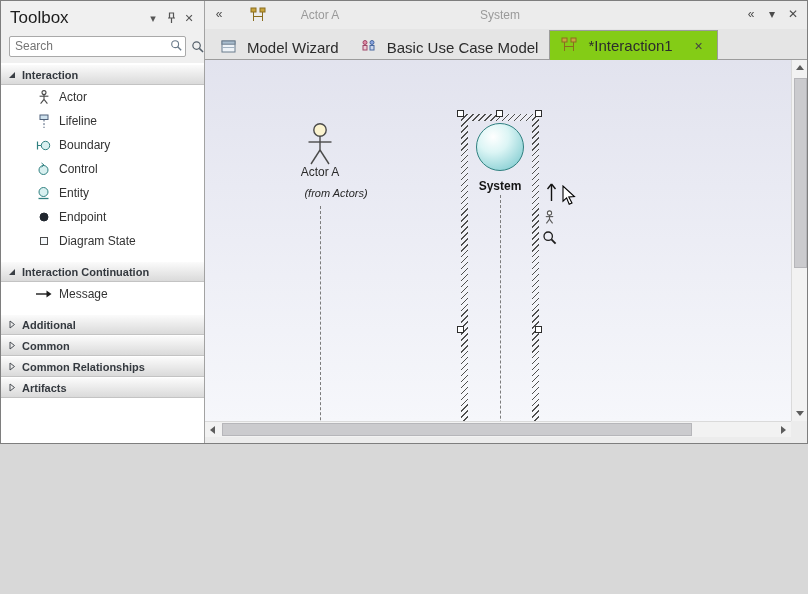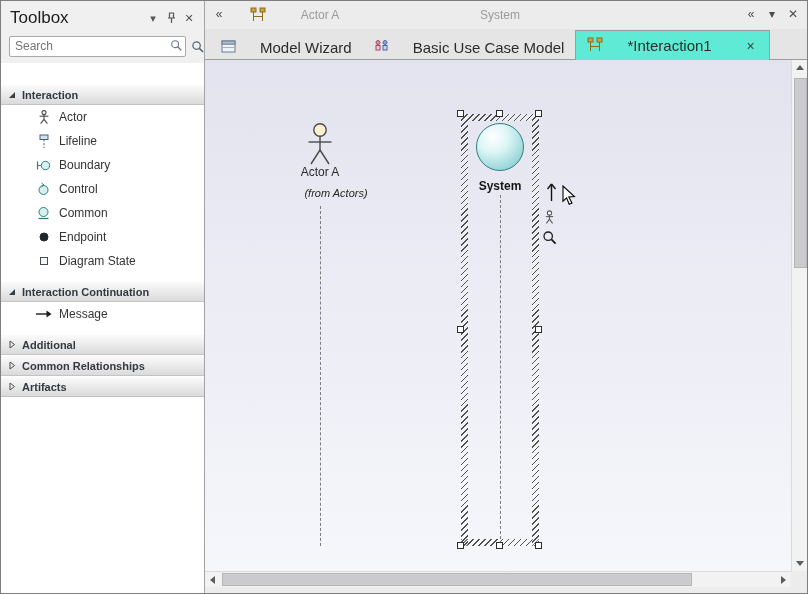--- a/index.html
+++ b/index.html
@@ -1,61 +1,61 @@
 <!DOCTYPE html>
 <html><head>
 <meta charset="utf-8">
 <style>
   * { margin:0; padding:0; box-sizing:border-box; }
   html,body { background:#d8d8d8; }
   body { font-family:"Liberation Sans", sans-serif; }
 
-  .app { position:relative; width:808px; height:594px; border:1px solid #7e7e7e;
+  .app { position:relative; width:808px; height:444px; border:1px solid #7e7e7e;
          background:#f0f0f0; display:flex; overflow:hidden; }
 
   
   .toolbox { width:204px; background:#ffffff; border-right:1px solid #a2a2a2;
              display:flex; flex-direction:column; }
   .tb-header { height:34px; background:#f0f0f0; display:flex; align-items:center;
                padding:0 6px 0 9px; flex:none; }
   .tb-title { font-size:17px; color:#1d1d1d; flex:1; }
   .tb-hbtn { width:18px; height:18px; display:flex; align-items:center; justify-content:center;
              color:#555; font-size:11px; cursor:default; }
   .tb-search { height:28px; background:#f0f0f0; display:flex; align-items:center;
                padding:0 6px 6px 8px; gap:5px; flex:none; }
   .search-wrap { flex:1; height:21px; background:#fff; border:1px solid #a9a9a9;
                  border-radius:2px; display:flex; align-items:center; padding:0 3px 0 5px; }
   .search-wrap input { border:none; outline:none; flex:1; min-width:0;
                        font:12px "Liberation Sans", sans-serif; color:#444; background:transparent; }
   .tb-sbtn { width:19px; height:19px; display:flex; align-items:center; justify-content:center;
              color:#555; font-size:14px; }
-  .tb-body { flex:1; background:#fff; overflow:hidden; padding-top:1px;margin-top:20px; }
+  .tb-body { flex:1; background:#fff; overflow:hidden; padding-top:1px; }
   .tb-sec-h { height:21px; display:flex; align-items:center; gap:6px; padding:0 7px;
               background:linear-gradient(#fbfbfb,#dadada); border-top:1px solid #ffffff;
               border-bottom:1px solid #c3c3c3; color:#34393f; font-weight:bold; font-size:11px; }
   .tb-item { height:24px; display:flex; align-items:center; padding-left:34px; gap:7px;
              color:#333; font-size:12px; background:#fff; }
   .ticon { width:17px; height:15px; display:flex; align-items:center; justify-content:center; flex:none; }
   .tb-gap { height:8px; background:#fff; }
 
   
   .main { flex:1; display:flex; flex-direction:column; min-width:0; }
 
   .seq-header { height:28px; background:#ececec; position:relative; flex:none; }
   .hdr-btn { position:absolute; top:6px; font-size:12px; color:#4c4c4c; width:16px;
              text-align:center; cursor:default; }
   .hdr-icon { position:absolute; top:6px; }
   .hdr-el { position:absolute; top:7px; font-size:12px; color:#9a9a9a;
             transform:translateX(-50%); white-space:nowrap; }
 
   .tabbar { height:31px; background:#e5e5e5; border-bottom:1px solid #9c9c9c;
             display:flex; align-items:flex-end; padding-left:5px; flex:none; }
-  .tab { height:26px; display:flex; align-items:center; gap:24px; padding:0 11px;
+  .tab { height:26px; display:flex; align-items:center; gap:11px; padding:0 11px;
          font-size:15px; color:#2c2c2c; position:relative; top:1px; white-space:nowrap; }
-  .tab.active { background:#5eead4; border:1px solid #9c9c9c; border-bottom:none;
+  .tab.active { background:#84cc16; border:1px solid #9c9c9c; border-bottom:none;
                 height:30px; z-index:2; }
   .tab-close { margin-left:8px; font-size:14px; color:#444; width:14px; text-align:center; }
 
   .content-row { flex:1; display:flex; min-height:0; }
   .canvas { position:relative; flex:1; overflow:hidden;
             background:linear-gradient(180deg,#e2e3ee 0%, #e9eaf3 35%, #f6f7fb 100%); }
 
   .dash-v { position:absolute; width:0; border-left:1px dashed #7c7c7c; }
 
   .actor-name { position:absolute; width:90px; text-align:center; font-size:12px; color:#2a2a2a; }
@@ -180,21 +180,21 @@
         </span>
         <span>Control</span>
       </div>
       <div class="tb-item">
         <span class="ticon">
           <svg width="13" height="14">
               <circle cx="6.5" cy="6" r="4.5" fill="#d8f0f0" stroke="#2f8080"></circle>
               <line x1="1.5" y1="12.5" x2="11.5" y2="12.5" stroke="#2f8080" stroke-width="1.3"></line>
             </svg>
         </span>
-        <span>Common</span>
+        <span>Entity</span>
       </div>
       <div class="tb-item">
         <span class="ticon">
           <svg width="12" height="12">
               <circle cx="6" cy="6" r="4" fill="#20262e" stroke="#20262e"></circle>
             </svg>
         </span>
         <span>Endpoint</span>
       </div>
       <div class="tb-item">
@@ -229,20 +229,28 @@
 
       <div class="tb-gap"></div>
 
       <div class="tb-sec-h">
         <span>
           <svg width="8" height="9">
               <polygon points="2,1 6.5,4.5 2,8" fill="none" stroke="#4a4f55"></polygon>
             </svg>
         </span>
         <span>Additional</span>
+      </div>
+      <div class="tb-sec-h">
+        <span>
+          <svg width="8" height="9">
+              <polygon points="2,1 6.5,4.5 2,8" fill="none" stroke="#4a4f55"></polygon>
+            </svg>
+        </span>
+        <span>Common</span>
       </div>
       <div class="tb-sec-h">
         <span>
           <svg width="8" height="9">
               <polygon points="2,1 6.5,4.5 2,8" fill="none" stroke="#4a4f55"></polygon>
             </svg>
         </span>
         <span>Common Relationships</span>
       </div>
       <div class="tb-sec-h">

